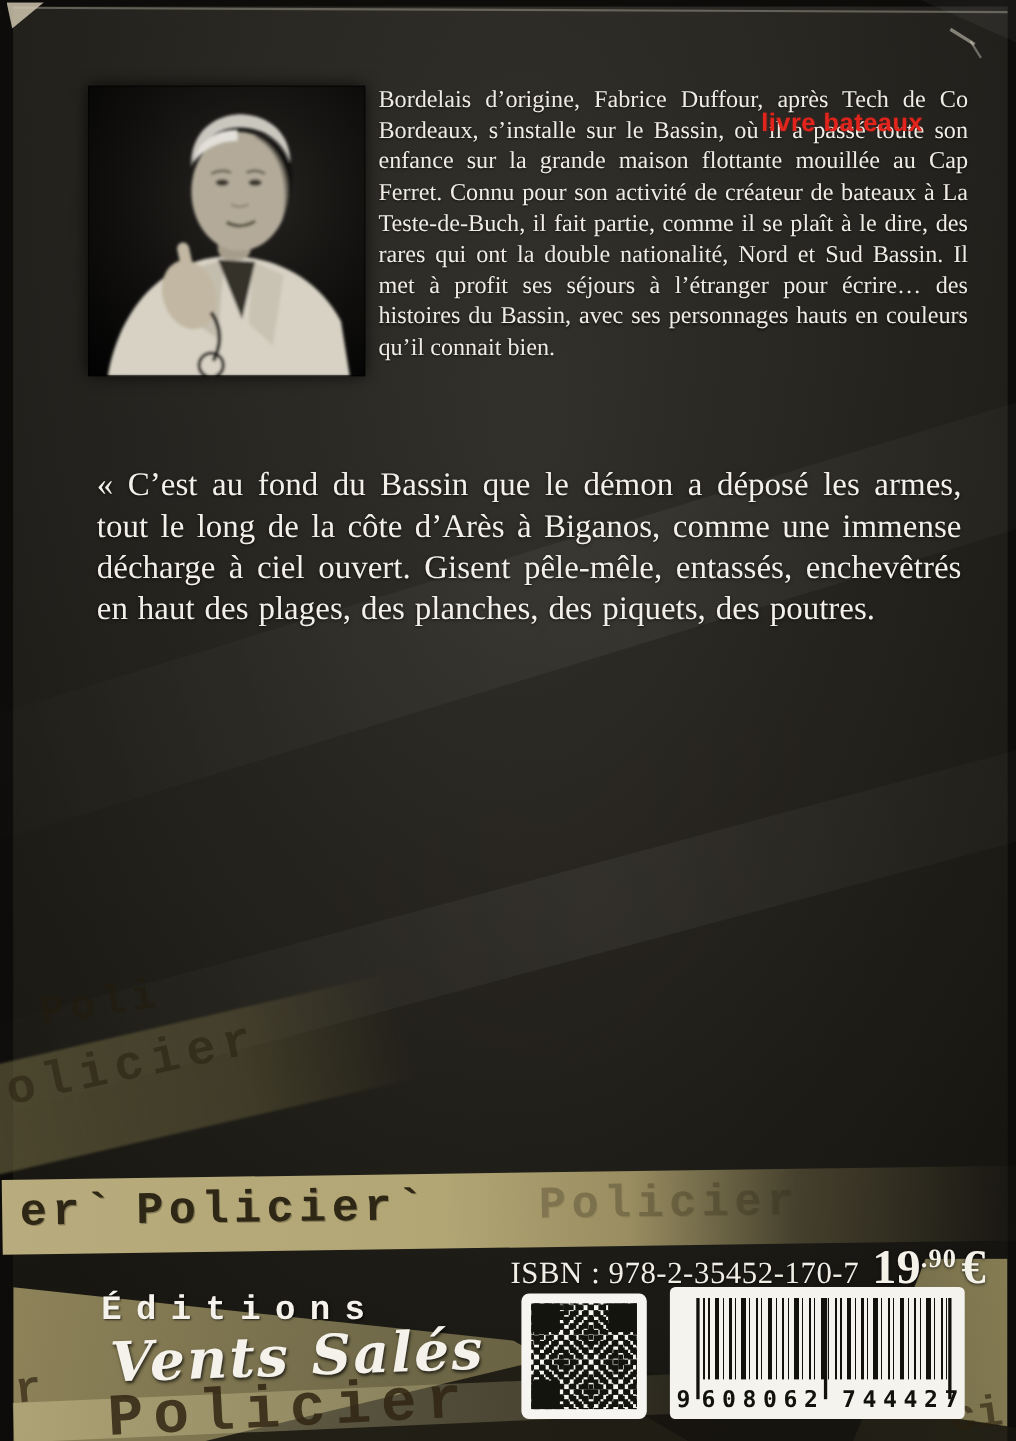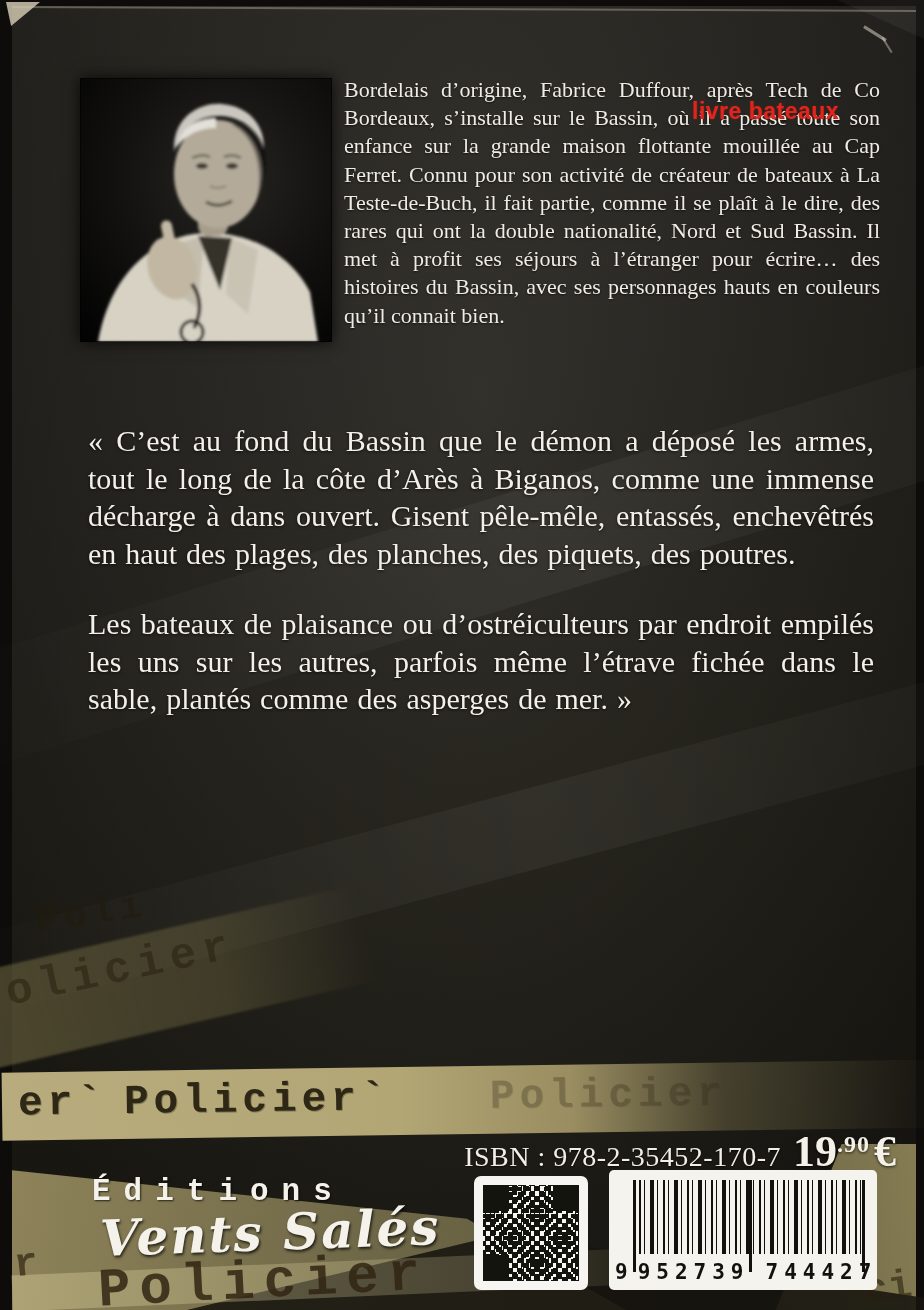--- a/index.html
+++ b/index.html
@@ -200,22 +200,21 @@
       </g>
       <rect width="252" height="264" fill="none" stroke="rgba(0,0,0,.6)" stroke-width="2"></rect>
     </svg>
   </div>
 
   <div class="bio">Bordelais d’origine, Fabrice Duffour, après Tech de Co Bordeaux, s’installe sur le Bassin, où il a passé toute son enfance sur la grande maison flottante mouillée au Cap Ferret. Connu pour son activité de créateur de bateaux à La Teste-de-Buch, il fait partie, comme il se plaît à le dire, des rares qui ont la double nationalité, Nord et Sud Bassin. Il met à profit ses séjours à l’étranger pour écrire… des histoires du Bassin, avec ses personnages hauts en couleurs qu’il connait bien.</div>
 
   <div class="used-sticker">livre bateaux</div>
 
   <div class="synopsis">
-    <p>« C’est au fond du Bassin que le démon a déposé les armes, tout le long de la côte d’Arès à Biganos, comme une immense décharge à dans ouvert. Gisent pêle-mêle, entassés, enchevêtrés en haut des plages, des planches, des piquets, des poutres.</p>
-    <p>Les bateaux de plaisance ou d’ostréiculteurs par endroit empilés les uns sur les autres, parfois même l’étrave fichée dans le sable, plantés comme des asperges de mer. »</p>
+    <p>« C’est au fond du Bassin que le démon a déposé les armes, tout le long de la côte d’Arès à Biganos, comme une immense décharge à ciel ouvert. Gisent pêle-mêle, entassés, enchevêtrés en haut des plages, des planches, des piquets, des poutres.</p>
   </div>
 
   <div class="olive-mid"></div>
   <div class="stamp stamp-mid1">Poli</div>
   <div class="stamp stamp-mid2">olicier</div>
 
   <div class="genre-band">
     <span class="frag-0">er`</span>
     <span class="frag-1">Policier`</span>
     <span class="frag-2">Policier</span>
@@ -243,18 +242,18 @@
     <div class="qr-pattern"></div>
   </div>
 
   <div class="barcode">
     <div class="bars"></div>
     <div class="guard g1"></div>
     <div class="guard g2"></div>
     <div class="guard g3"></div>
     <div class="digits">
       <span class="lead">9</span>
-      <span class="grp1">952739</span>
+      <span class="grp1">608062</span>
       <span class="grp2">744427</span>
     </div>
   </div>
 
 </div>
 
 </body></html>

